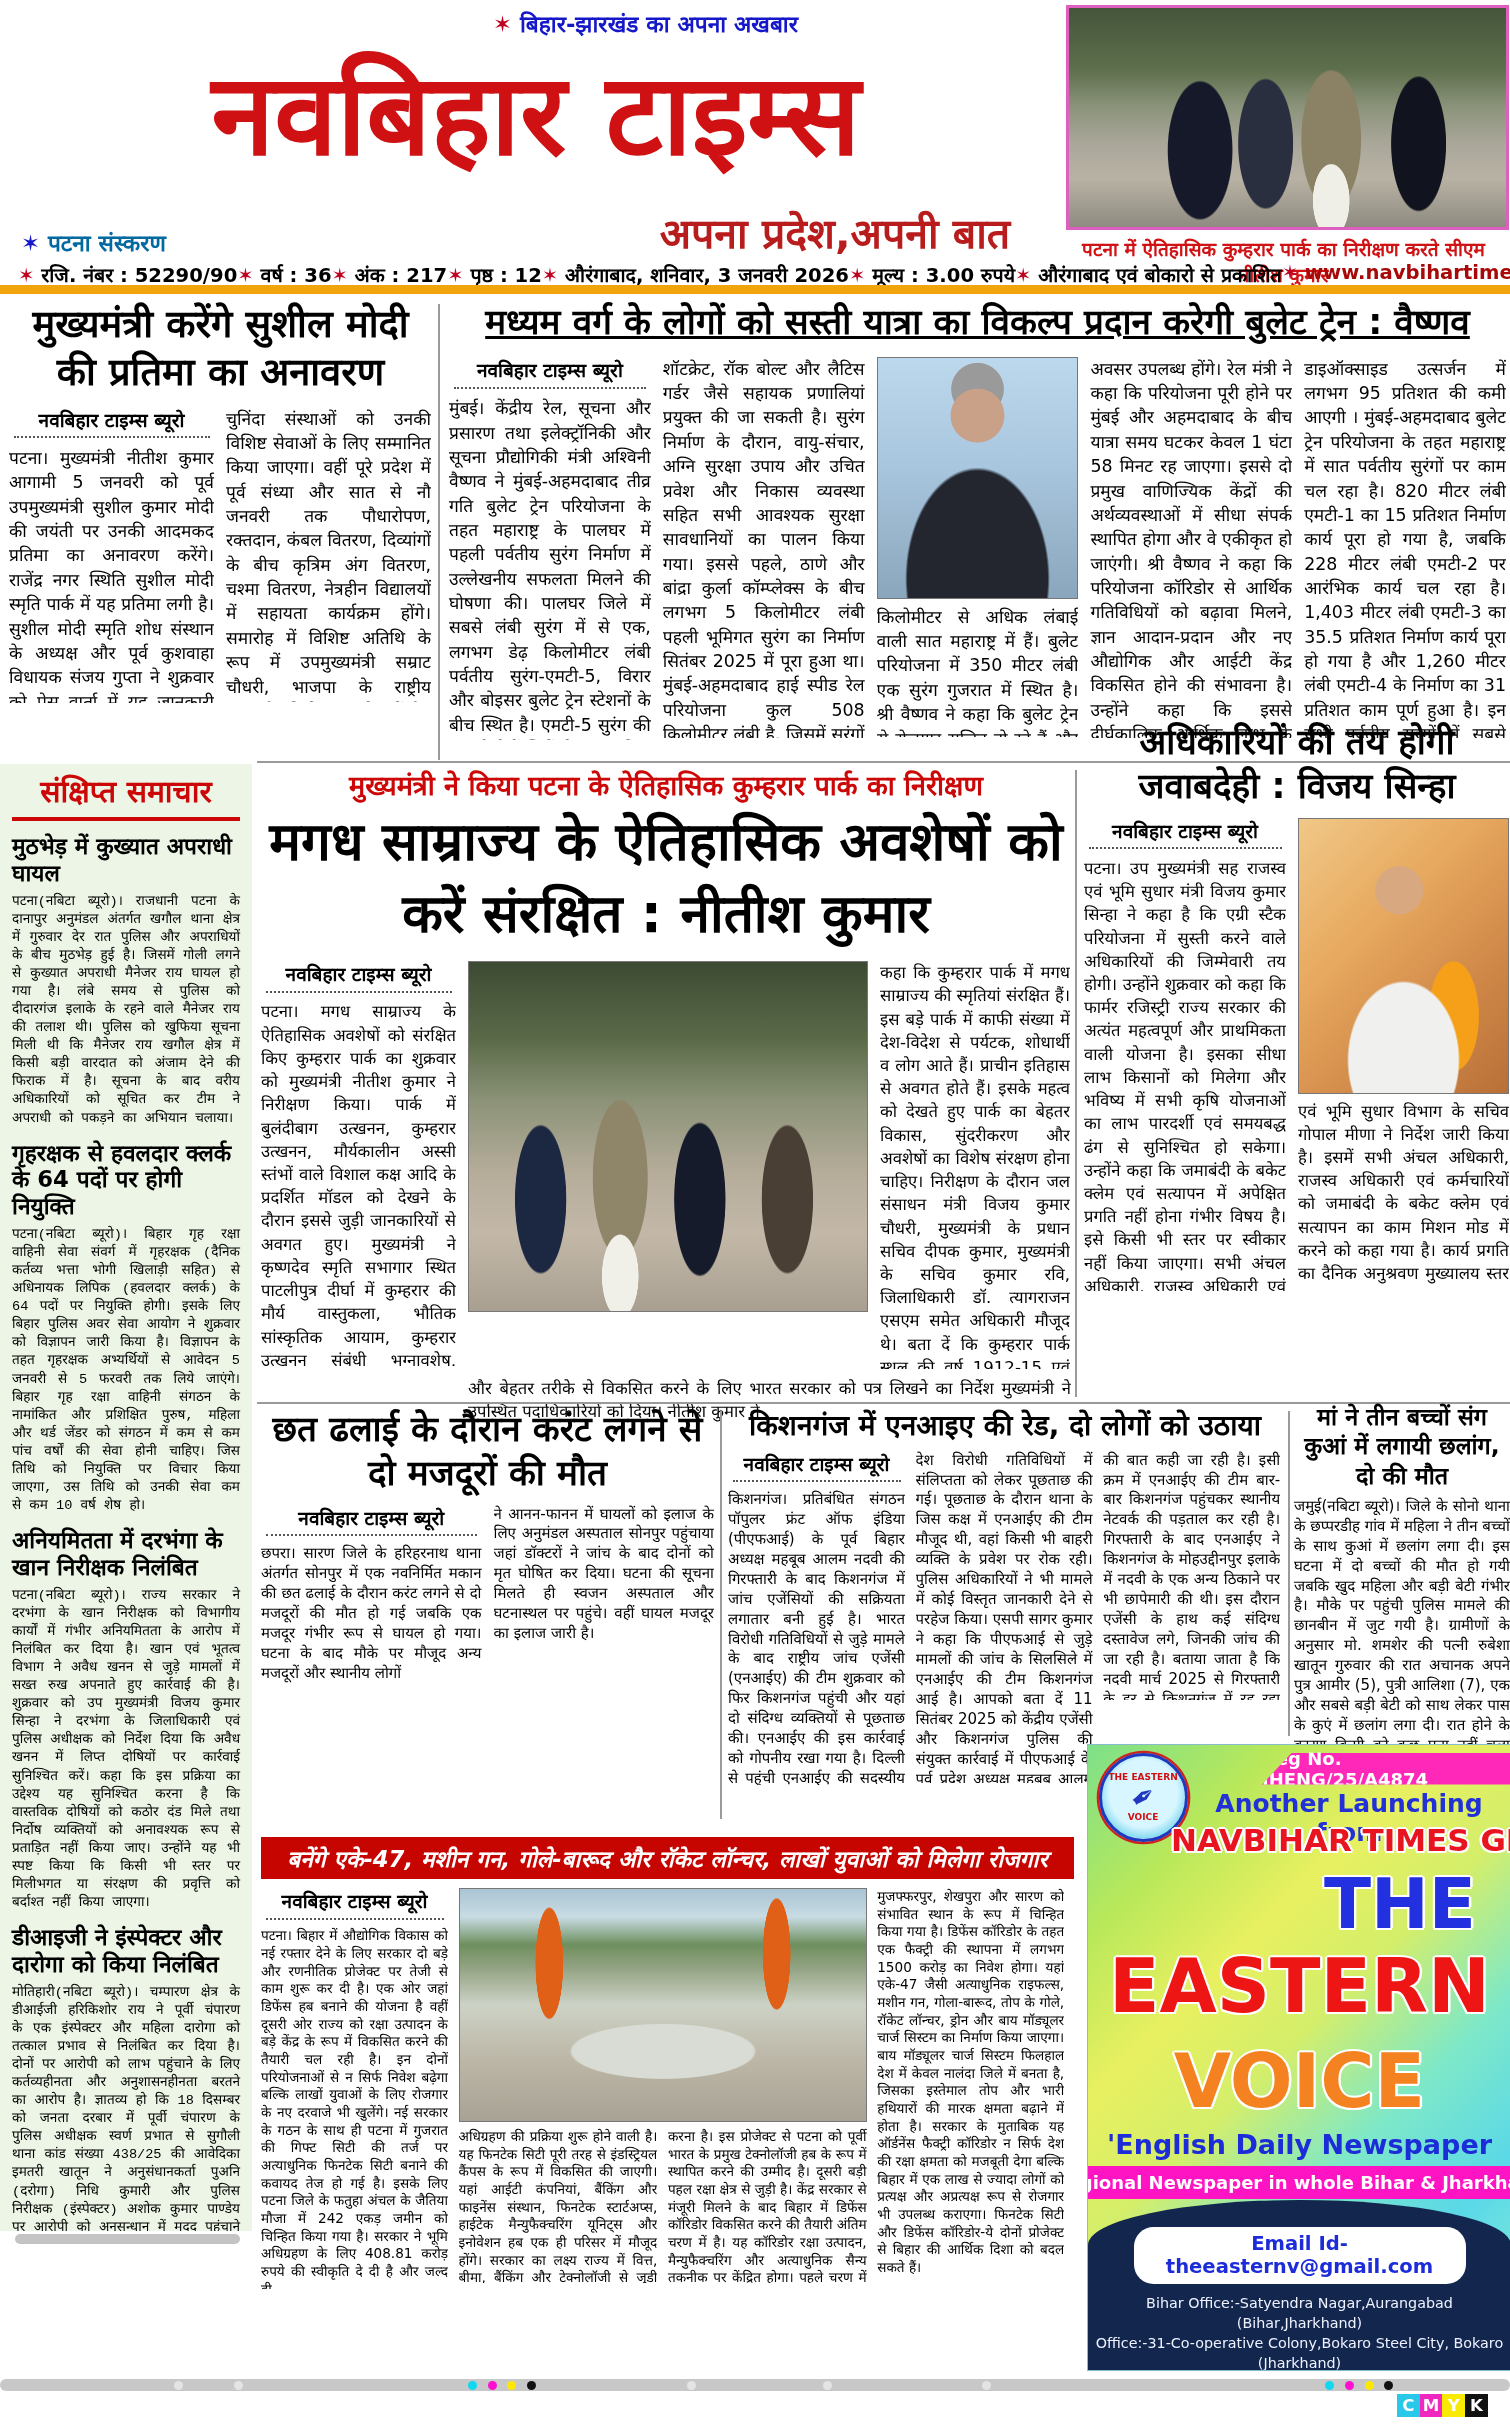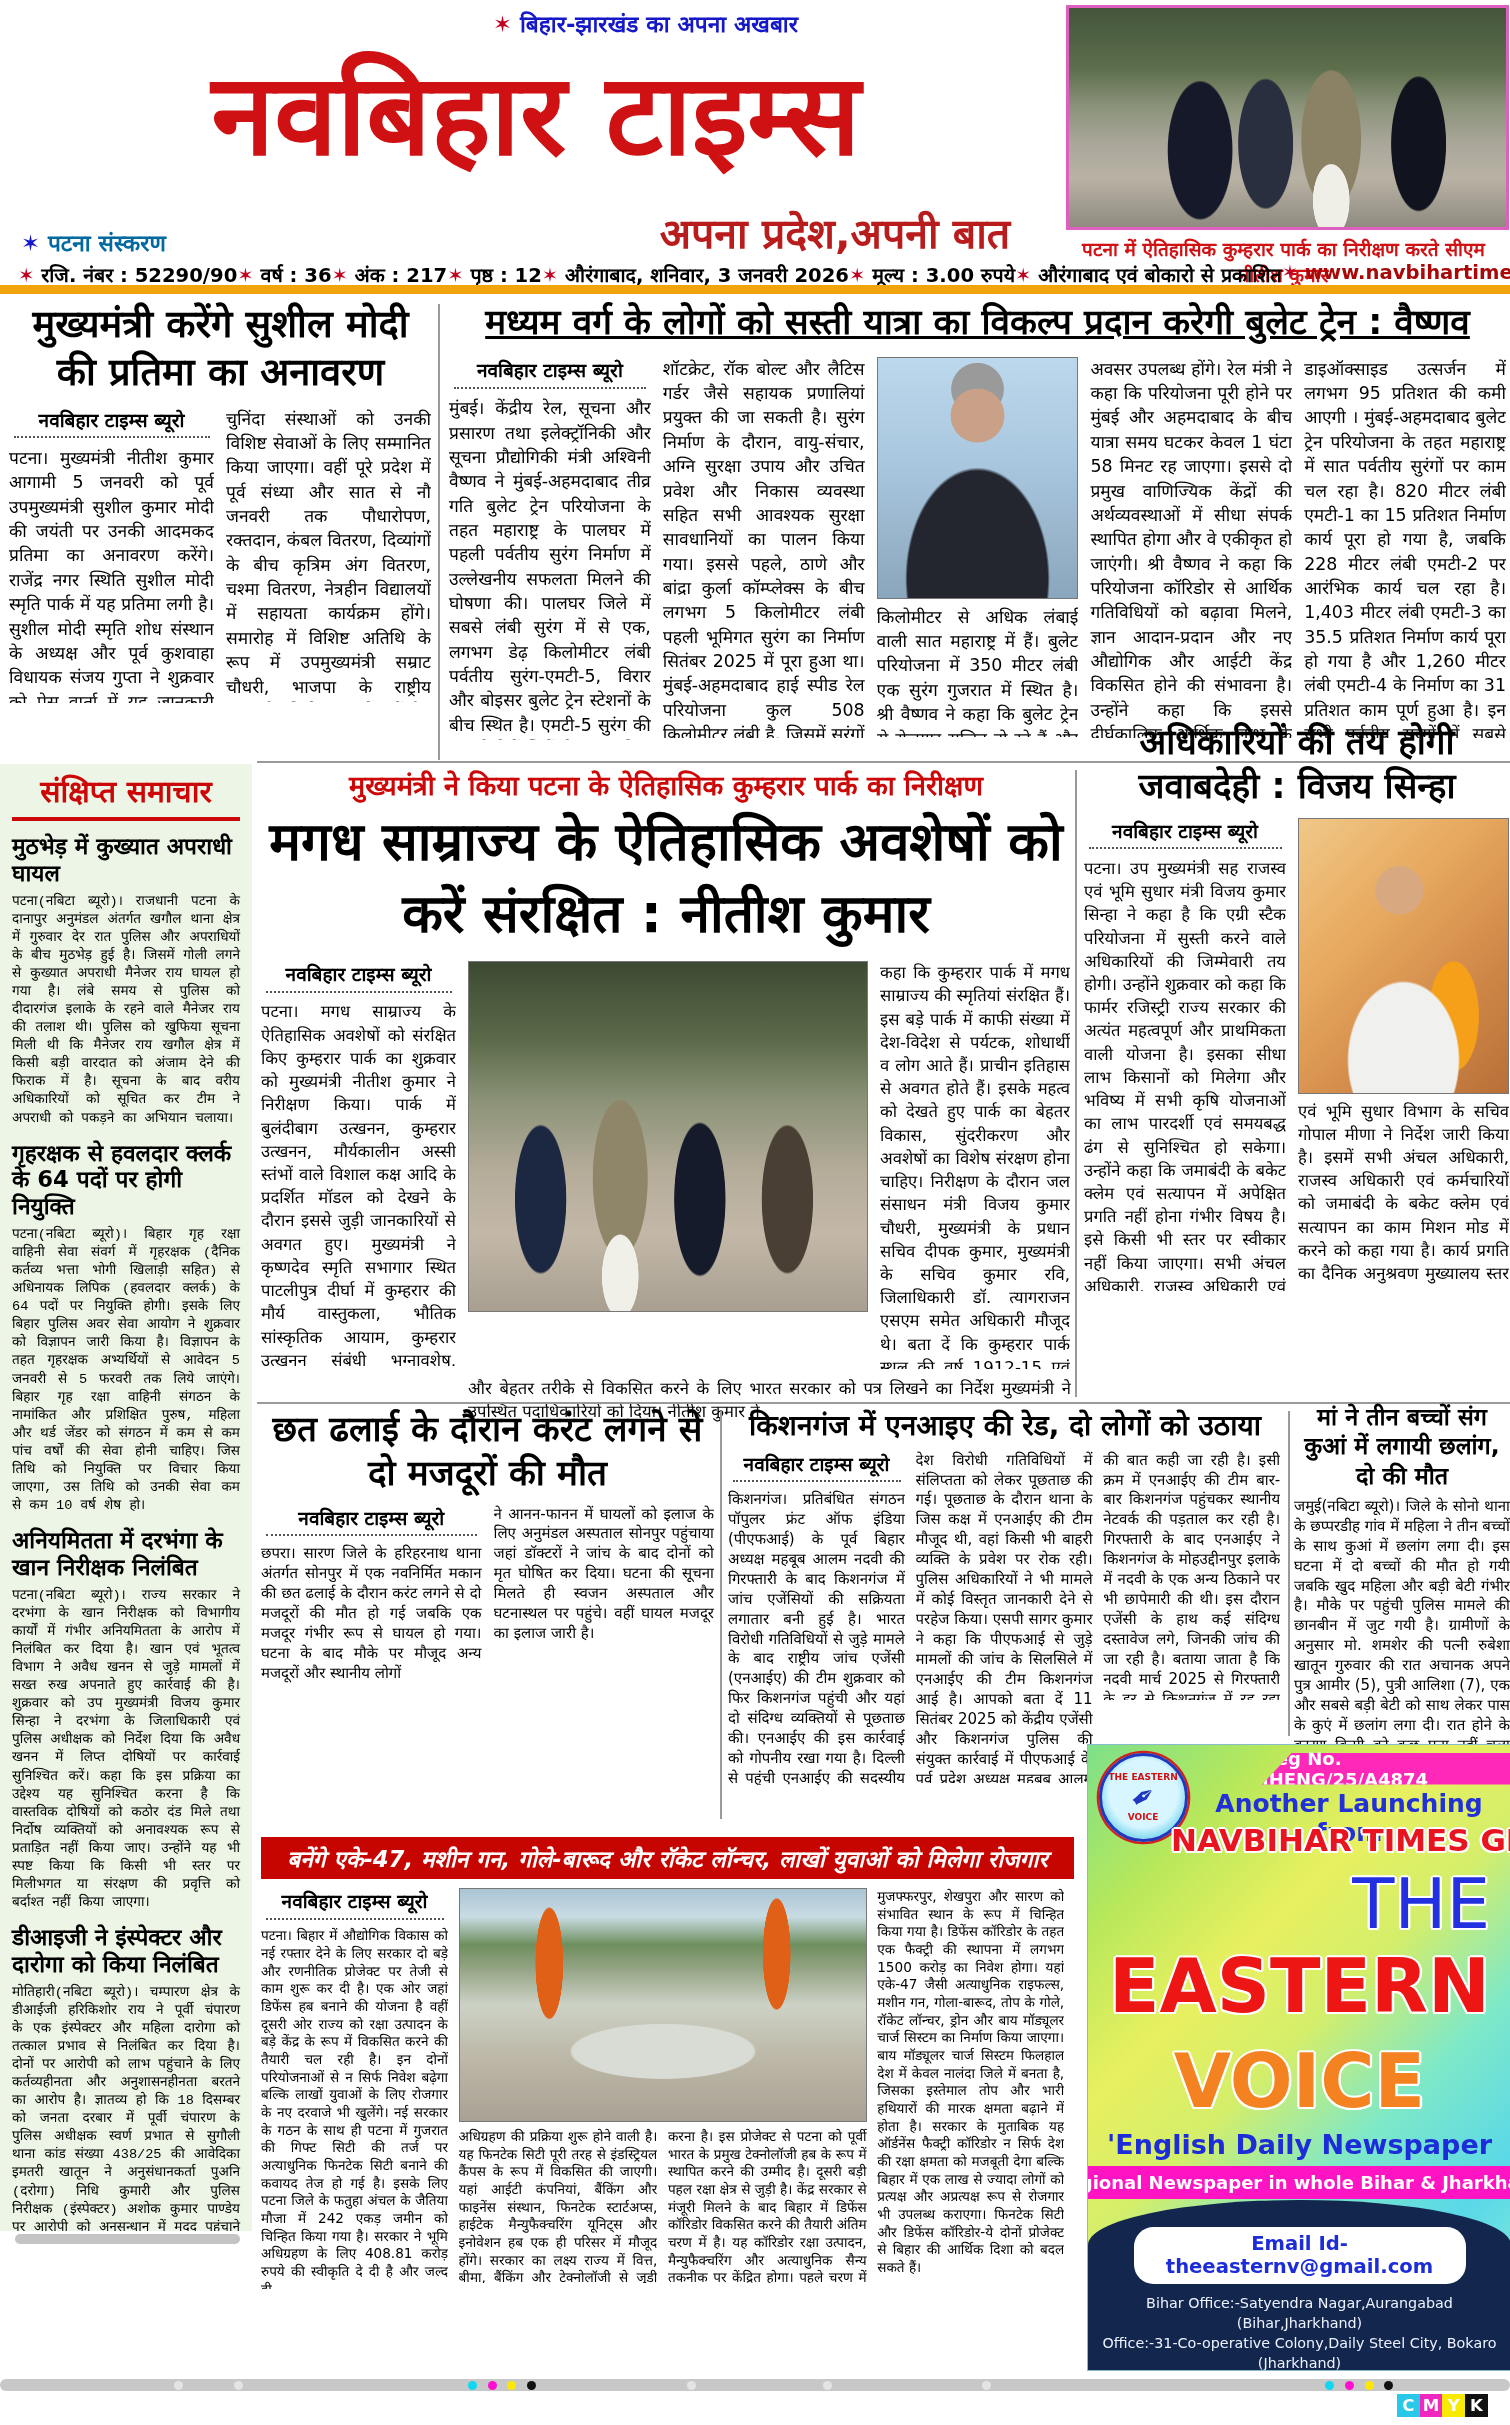--- a/index.html
+++ b/index.html
@@ -122,21 +122,21 @@
            border:3.8px solid #2038c0;box-shadow:0 0 0 2.3px #d02020;display:flex;flex-direction:column;
            align-items:center;justify-content:center;box-sizing:border-box;}
   .ad-logo .top{color:#d01010;font-size:9px;font-weight:bold;}
   .ad-logo .pen{font-size:30px;color:#2038c0;transform:rotate(-35deg);line-height:1;}
   .ad-logo .bot{color:#d01010;font-size:9px;font-weight:bold;}
   .ad-launch{position:absolute;left:106px;top:44px;width:310px;text-align:center;color:#2230d8;
              font-size:25px;font-weight:800;}
   .ad-group{position:absolute;left:83px;top:77px;width:340px;text-align:center;color:#e81420;
             font-size:31px;font-weight:800;white-space:nowrap;}
   .outline{text-shadow:-2.3px 0 0 #fff,2.3px 0 0 #fff,0 -2.3px 0 #fff,0 2.3px 0 #fff,-1.5px -1.5px 0 #fff,1.5px 1.5px 0 #fff,-1.5px 1.5px 0 #fff,1.5px -1.5px 0 #fff;}
-  .ad-the{position:absolute;right:21px;top:119px;font-size:69px;font-weight:400;color:#2230e0;}
+  .ad-the{position:absolute;right:35px;top:119px;font-size:69px;font-weight:700;color:#2230e0;}
   .ad-eastern{position:absolute;left:0;top:198px;width:100%;text-align:center;font-size:74px;font-weight:900;color:#ee1515;}
   .ad-voice{position:absolute;left:0;top:293px;width:100%;text-align:center;font-size:74px;font-weight:900;color:#f58220;}
   .ad-english{position:absolute;left:0;top:384px;width:100%;text-align:center;color:#1c2cd8;font-size:27px;font-weight:800;}
   .ad-band{position:absolute;left:0;top:421px;width:100%;height:33px;background:#ff14c4;color:#fff;
            font-size:18px;font-weight:bold;display:flex;align-items:center;justify-content:center;white-space:nowrap;}
   .ad-navy{position:absolute;left:0;top:455px;width:100%;height:171px;background:#12264e;
            border-radius:50% 50% 0 0/45px 45px 0 0;}
   .ad-email{margin:27px auto 9px auto;width:332px;background:#fff;border-radius:19.6px;color:#1c2cd8;
             font-weight:bold;font-size:19.6px;text-align:center;padding:5.3px 0;}
   .ad-addr{color:#eef2ff;font-size:14.3px;text-align:center;line-height:1.4;margin:0;}
@@ -339,21 +339,21 @@
     <div class="ad-launch">Another Launching from</div>
     <div class="ad-group outline">NAVBIHAR TIMES GROUP</div>
     <div class="ad-the outline">THE</div>
     <div class="ad-eastern outline">EASTERN</div>
     <div class="ad-voice outline">VOICE</div>
     <div class="ad-english">'English Daily Newspaper</div>
     <div class="ad-band">●— Regional Newspaper in whole Bihar &amp; Jharkhand —●</div>
     <div class="ad-navy">
       <div class="ad-email">Email Id-theeasternv@gmail.com</div>
       <p class="ad-addr">Bihar Office:-Satyendra Nagar,Aurangabad (Bihar,Jharkhand)</p>
-      <p class="ad-addr">Office:-31-Co-operative Colony,Daily Steel City, Bokaro (Jharkhand)</p>
+      <p class="ad-addr">Office:-31-Co-operative Colony,Bokaro Steel City, Bokaro (Jharkhand)</p>
 
     </div>
   </div>
 
   <div class="abs strip">
     <span class="dot" style="left:174px;background:#e4e4e4;"></span>
     <span class="dot" style="left:234px;background:#e4e4e4;"></span>
     <span class="dot" style="left:468px;background:#10d8f0;"></span>
     <span class="dot" style="left:488px;background:#ff10d0;"></span>
     <span class="dot" style="left:507px;background:#ffe800;"></span>

